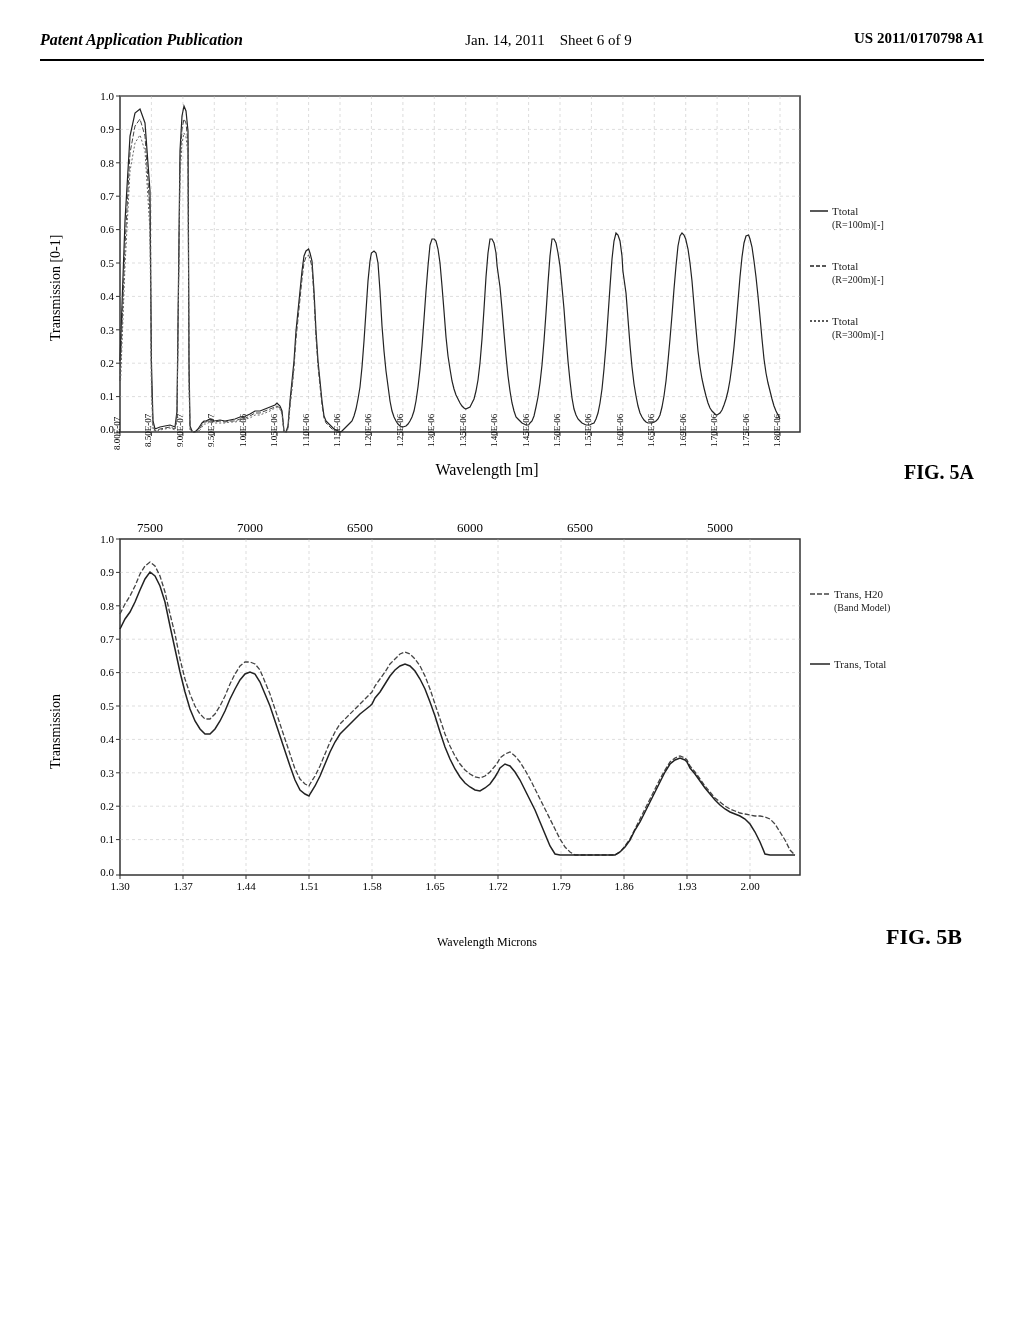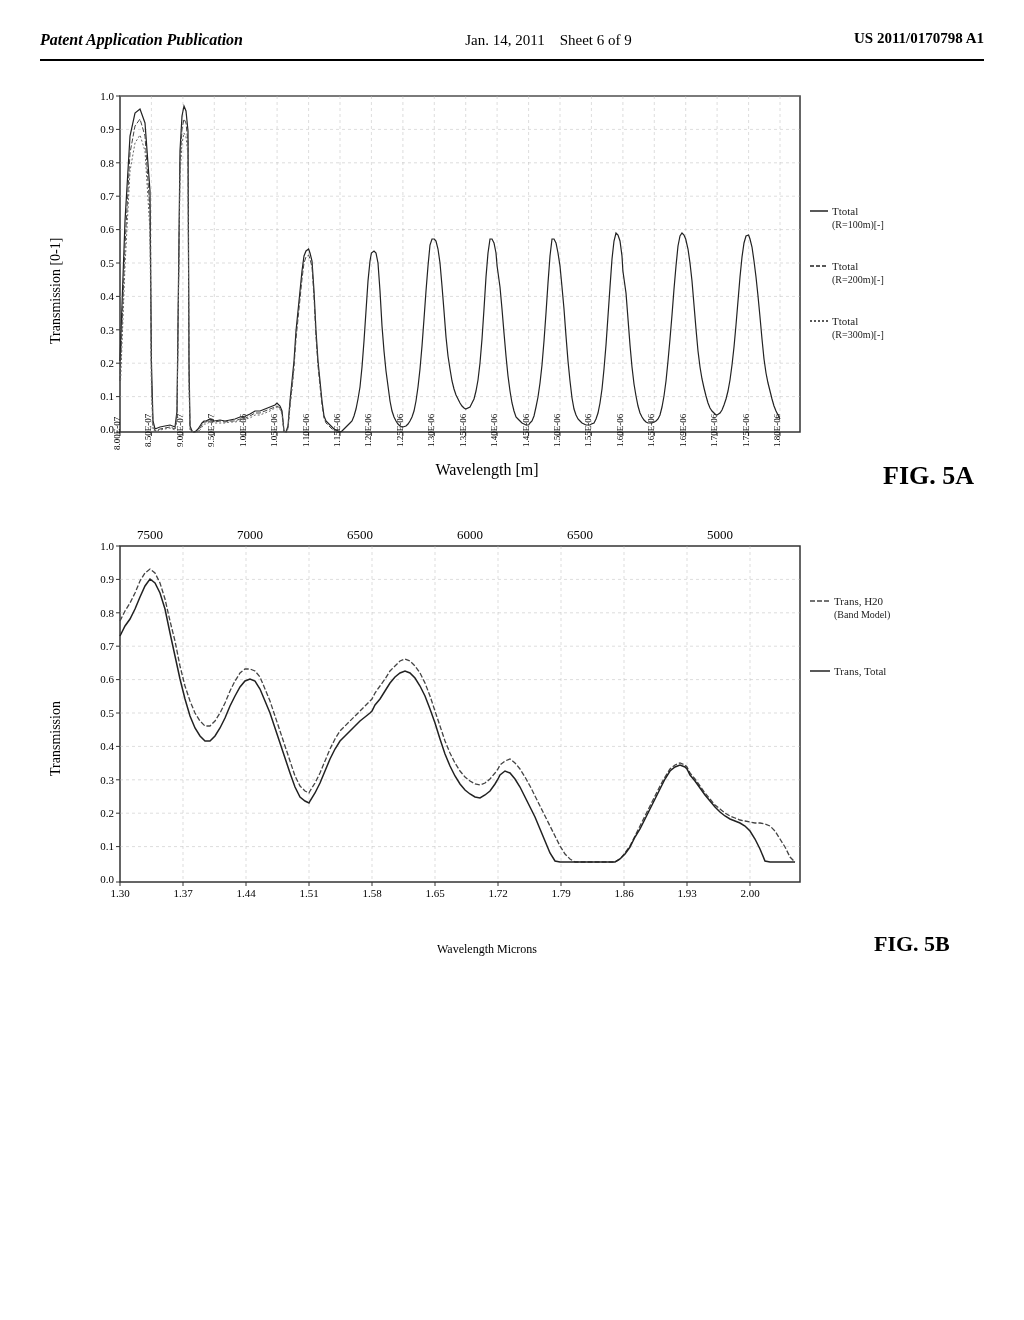--- a/index.html
+++ b/index.html
@@ -231,21 +231,21 @@
           <polyline fill="none" stroke="#444" stroke-width="1" stroke-dasharray="5,2" points="50,290 55,155 60,62 65,35 70,28 75,45 80,120 81.4,285 83,335 85,340 90,338 95,337 100,336 105,338 107,325 110,72 112,38 114,28 116,32 118,52 119,285 120,337 122,341 124,341 126,341 128,340 130,337 132,334 134,331 136,331 140,329 144.3,331 150,330 155,331 160,330 165,330 170,328 175.7,327 180,325 185,322 190,322 195,320 200,318 205,316 207,315 210,317 212,322 214,341 216,341 218,337 220,314 222,296 224,276 226,248 228,228 230,208 232,188 234,172 236,166 238.6,164 240,168 242,176 244,206 246,246 248,275 250,295 252,314 254,327 256,332 258,334 260,336 262,338 264,340 266,340 268,341 270,341"></polyline>
 
           <polyline fill="none" stroke="#666" stroke-width="1" stroke-dasharray="2,2" points="50,305 55,175 60,80 65,52 70,44 75,60 80,140 81.4,295 83,338 85,341 90,339 95,338 100,337 105,339 107,330 110,85 112,52 114,42 116,46 118,64 119,295 120,339 124,341 126,341 128,341 130,339 132,336 134,333 136,333 140,331 144.3,332 150,332 155,332 160,331 165,331 170,330 175.7,328 180,327 185,324 190,324 195,322 200,320 205,317 207,316 210,318 212,323 214,341 216,341 218,338 220,316 222,298 224,278"></polyline>
 
         </svg>
 
         <div style="display:flex; justify-content:space-between; align-items:flex-start; margin-left:50px; margin-right:0;">
           <div style="flex:1; text-align:center;">
             <span style="font-size:16px;">Wavelength [m]</span>
           </div>
-          <div style="font-size:26px; font-weight:bold; margin-left:20px; min-width:100px; text-align:right;">FIG. 5A</div>
+          <div style="font-size:20px; font-weight:bold; margin-left:20px; min-width:100px; text-align:right;">FIG. 5A</div>
         </div>
       </div>
     </div>
   </div>
 
   <div class="chart-section" style="margin-top:20px;">
 
     <div style="display:flex; align-items:stretch; margin-left:8px; margin-right:10px;">
 
       <div class="y-label-vert">
@@ -342,19 +342,19 @@
 
           <line x1="740" y1="150" x2="760" y2="150" stroke="#222" stroke-width="1.5"></line>
           <text x="764" y="154" font-size="11" fill="#222">Trans, Total</text>
 
         </svg>
 
         <div style="display:flex; justify-content:space-between; align-items:flex-end; margin-left:50px; margin-right:0;">
           <div style="flex:1; text-align:center;">
             <span style="font-size:12px;">Wavelength Microns</span>
           </div>
-          <div style="font-size:22px; font-weight:bold; margin-left:20px; min-width:100px; text-align:left;">FIG. 5B</div>
+          <div style="font-size:22px; font-weight:bold; margin-left:20px; min-width:100px; text-align:center;">FIG. 5B</div>
         </div>
       </div>
     </div>
   </div>
 
 </div>
 
 </body></html>

